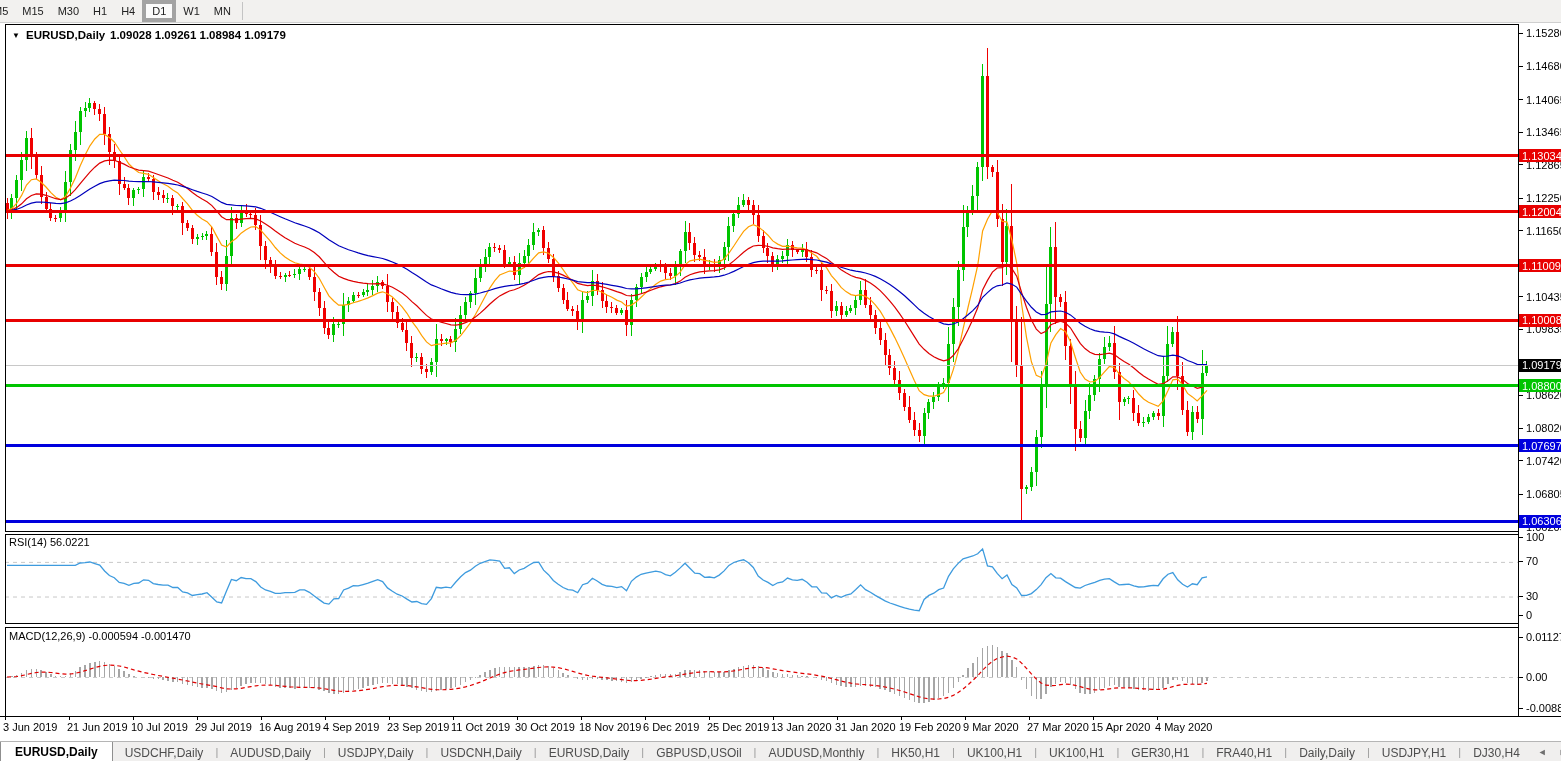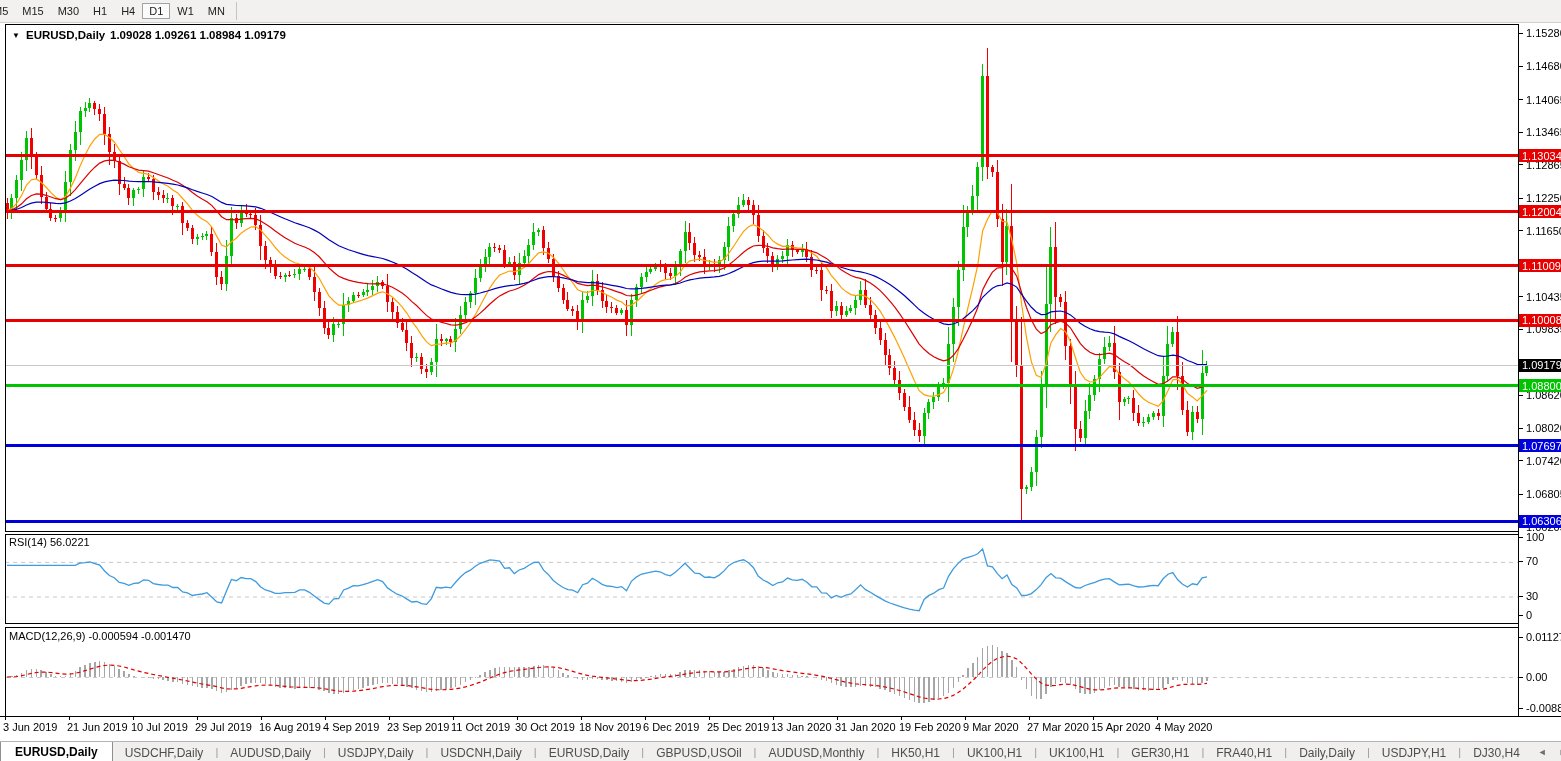--- a/index.html
+++ b/index.html
@@ -3,21 +3,21 @@
 <meta charset="utf-8">
 <style>
   html,body{margin:0;padding:0;background:#fff;width:1561px;height:761px;overflow:hidden;
     font-family:"Liberation Sans", sans-serif;}
   #stage{position:relative;width:1561px;height:761px;background:#fff;}
   
   #toolbar{position:absolute;left:0;top:0;width:1561px;height:22px;background:#f2f1ef;
     border-bottom:1px solid #cfcfcf;overflow:hidden;white-space:nowrap;}
   #tf-strip{margin-left:-14px;height:22px;display:inline-flex;align-items:center;}
   .tf{display:inline-block;padding:2px 7px;font-size:11px;color:#222;cursor:default;}
-  .tf-active{background:#fbfbfb;border:1px solid #a3a3a3;padding:1px 6px;}
+  .tf-active{background:#fbfbfb;border:4px solid #a3a3a3;padding:1px 6px;}
   .tb-sep{display:inline-block;width:1px;height:18px;background:#c4c4c4;margin:0 4px;}
   
   #chart-svg{position:absolute;left:0;top:0;}
   
   #tabbar{position:absolute;left:0;top:741px;width:1561px;height:20px;background:#f0efee;
     border-top:1px solid #b5b5b5;display:flex;align-items:stretch;font-size:12px;overflow:hidden;}
   .tab{display:flex;align-items:center;padding:11px 12px;color:#4e4e4e;white-space:nowrap;}
   .tab-active{background:#ffffff;color:#000;border-left:1px solid #8f8f8f;border-right:1px solid #8f8f8f;
     border-bottom:1px solid #fff;margin-top:0;font-weight:bold;padding:0 14px;}
   .tab-sep{display:flex;align-items:center;color:#9a9a9a;font-size:11px;}

